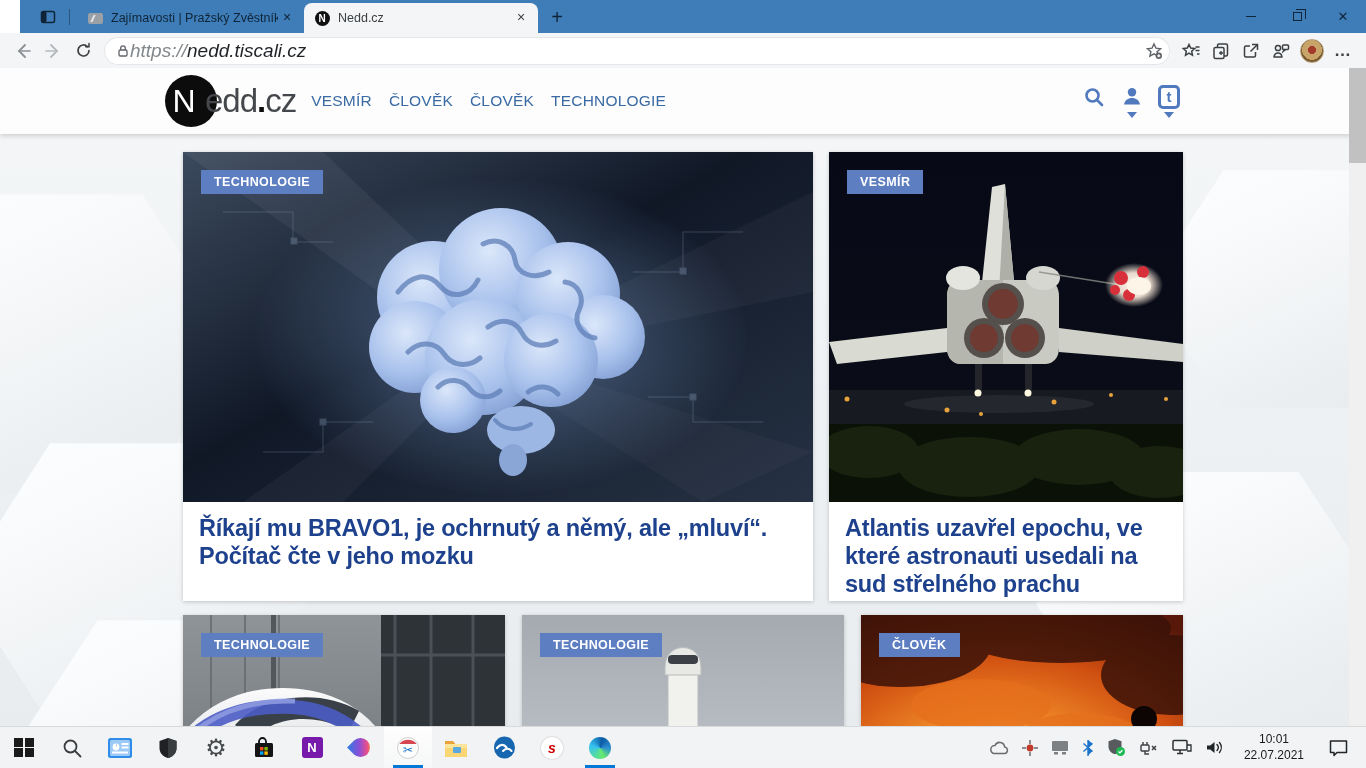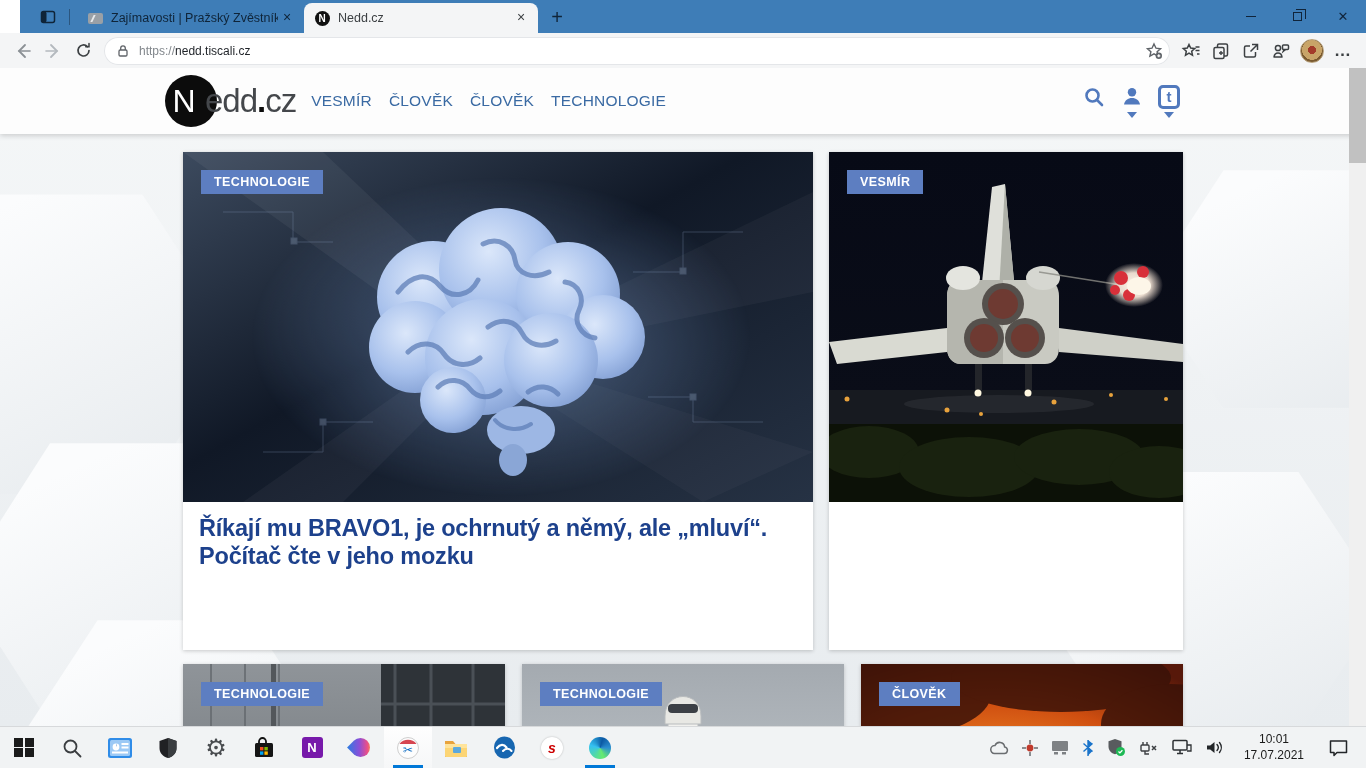--- a/index.html
+++ b/index.html
@@ -23,21 +23,21 @@
   .wincontrols { position:absolute; right:0; top:0; height:33px; display:flex; }
   .winbtn { width:46px; height:33px; display:flex; align-items:center; justify-content:center; color:#10243a; font-size:13px; }
   .ic-min { width:10px; height:1.4px; background:#10243a; }
   .ic-max { width:9px; height:9px; border:1.3px solid #10243a; position:relative; background:transparent; }
   .ic-max::before { content:""; position:absolute; left:2px; top:-4px; width:9px; height:9px; border:1.3px solid #10243a; border-bottom:none; border-left:none; }
 
   
   .toolbar { height:35px; background:#f4f5f6; display:flex; align-items:center; padding:0 8px; }
   .navbtn { width:30px; height:30px; display:flex; align-items:center; justify-content:center; border-radius:4px; }
   .addressbar { flex:1; height:28px; background:#fff; border-radius:14px; box-shadow:inset 0 0 0 1px #e4e6e9; display:flex; align-items:center; padding:0 6px 0 12px; margin:0 6px; }
-  .url { font-size:12px; margin-left:9px; flex:1; }
+  .url { font-size:19px; flex:1;font-style:italic; }
   .url .scheme { color:#82878c; }
   .url .host { color:#1f2328; }
   .tbicon { width:30px; height:30px; display:flex; align-items:center; justify-content:center; border-radius:4px; }
   .avatar { width:24px; height:24px; border-radius:50%; background:radial-gradient(circle at 50% 45%, #a33b2a 0 24%, #c8a468 25% 60%, #7a5a30 61%); border:1px solid #b9a27c; margin:0 4px; }
   .more { font-size:17px; color:#3c4043; letter-spacing:1px; font-weight:bold; }
 
   
   .viewport { height:658px; position:relative; background:linear-gradient(#f5f7f8,#e8ecef); overflow:hidden; }
   .scrollbar { position:absolute; right:0; top:0; bottom:0; width:17px; background:#f0f0f0; z-index:40; }
   .scroll-thumb { position:absolute; top:0; left:0; width:17px; height:95px; background:#c1c1c1; }
@@ -58,21 +58,21 @@
   .content { position:relative; height:592px; overflow:hidden; }
   .hex { position:absolute; clip-path:polygon(25% 6%,75% 6%,100% 50%,75% 94%,25% 94%,0 50%); background:linear-gradient(155deg,#fbfcfd 20%,#e7ebee 90%); filter:drop-shadow(0 5px 6px rgba(150,160,172,.45)); z-index:1; }
   .wrap { width:1000px; margin:18px auto 0; position:relative; z-index:3; }
   .feat-row { display:grid; grid-template-columns:630px 354px; gap:16px; }
   .sec-row { display:grid; grid-template-columns:322px 322px 322px; gap:17px; margin-top:14px; }
   .card { background:#fff; box-shadow:0 1px 4px rgba(0,0,0,.2); }
   .card-img { position:relative; height:350px; overflow:hidden; }
   .sec-img { height:200px; }
   .card-img svg { display:block; }
   .cat-tag { position:absolute; top:18px; left:18px; background:#5d7ec1; color:#fff; font-size:12.5px; font-weight:bold; letter-spacing:.4px; padding:5px 13px; }
-  .card-body { padding:13px 16px 0; height:148px; }
+  .card-body { padding:13px 16px 0; height:99px; }
   .headline { color:#1d418c; font-size:23.5px; font-weight:bold; line-height:1.19; letter-spacing:-.2px; cursor:pointer; }
 
   
   .taskbar { height:42px; background:#f1f3f4; border-top:1px solid #d7d9db; display:flex; align-items:center; position:relative; }
   .tb-btn { width:48px; height:41px; display:flex; align-items:center; justify-content:center; position:relative; }
   .tb-btn.running::after { content:""; position:absolute; bottom:0; left:9px; right:9px; height:3px; background:#0078d7; }
   .tb-btn.fore { background:linear-gradient(#fefefe,#f6f7f8); }
   .store-grid,.win-grid { display:grid; grid-template-columns:9px 9px; grid-template-rows:9px 9px; gap:1.5px; }
   .win-grid span { background:#1b1b1b; }
   .onenote { width:21px; height:21px; background:#7719aa; border-radius:3px; color:#fff; font-weight:bold; font-size:13px; display:flex; align-items:center; justify-content:center; }
@@ -360,20 +360,23 @@
                 <g fill="#d8303a">
                   <circle cx="292" cy="126" r="7"></circle>
                     <circle cx="300" cy="143" r="6"></circle>
                     <circle cx="314" cy="120" r="6"></circle>
                     <circle cx="286" cy="138" r="5"></circle>
                 </g>
                 <ellipse cx="310" cy="134" rx="12" ry="9" fill="#fdf6e8"></ellipse>
               </svg>
               <span class="cat-tag">VESMÍR</span>
             </div>
+            <div class="card-body">
+              <h2 class="headline">Atlantis uzavřel epochu, ve které astronauti usedali na sud střelného prachu</h2>
+            </div>
           </article>
         </div>
 
         <div class="sec-row">
 
           <article class="card">
             <div class="card-img sec-img">
               <svg width="322" height="200" viewBox="0 0 322 200">
                 <defs>
                   <linearGradient id="shed" x1="0" y1="0" x2="0" y2="1">
@@ -624,21 +627,21 @@
           </svg>
       </span>
       <span class="tray-ic">
         <svg width="20" height="17" viewBox="0 0 20 17">
             <path d="M2 6.5h3.2L9.5 3v11L5.2 10.5H2z" fill="#232629"></path>
             <path d="M12 5.5a4.5 4.5 0 010 6M14.5 3.5a8 8 0 010 10" stroke="#232629" stroke-width="1.4" fill="none" stroke-linecap="round"></path>
           </svg>
       </span>
       <div class="clock">
         <div>10:01</div>
-        <div>17.07.2021</div>
+        <div>22.07.2021</div>
       </div>
       <span class="tray-ic action-center">
         <svg width="19" height="18" viewBox="0 0 19 18" fill="none" stroke="#232629" stroke-width="1.5">
             <path d="M1.5 2h16v11.5h-9.5L5 16.5v-3H1.5z" stroke-linejoin="round"></path>
           </svg>
       </span>
     </div>
   </div>
 </div>
 

